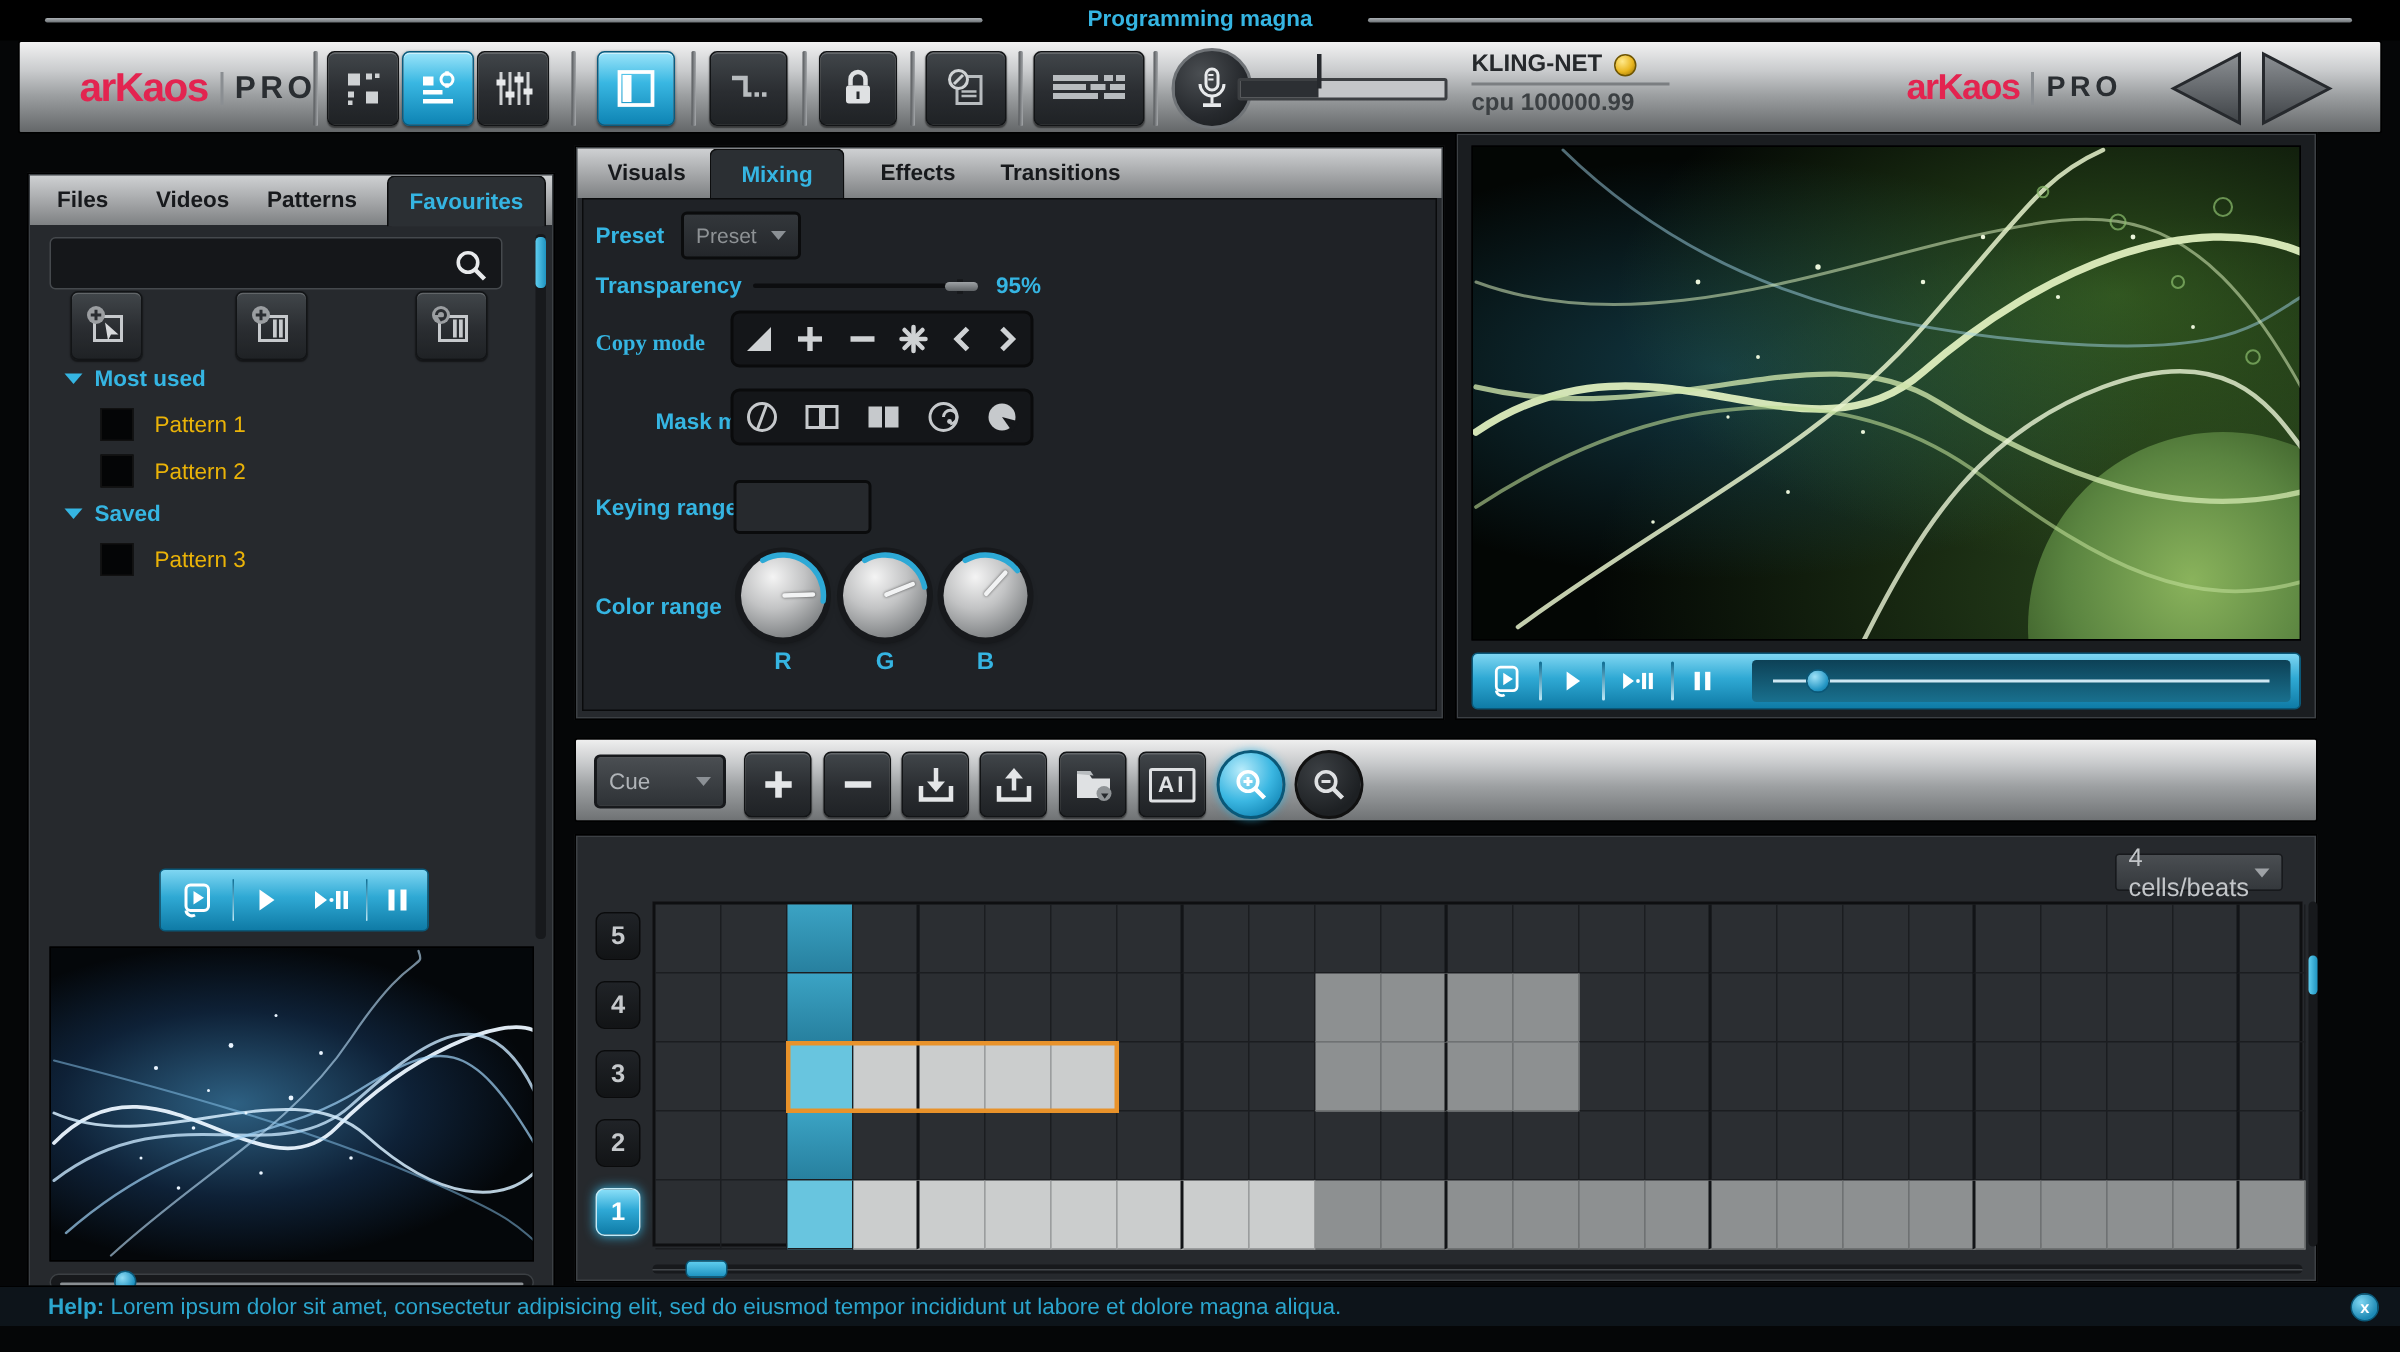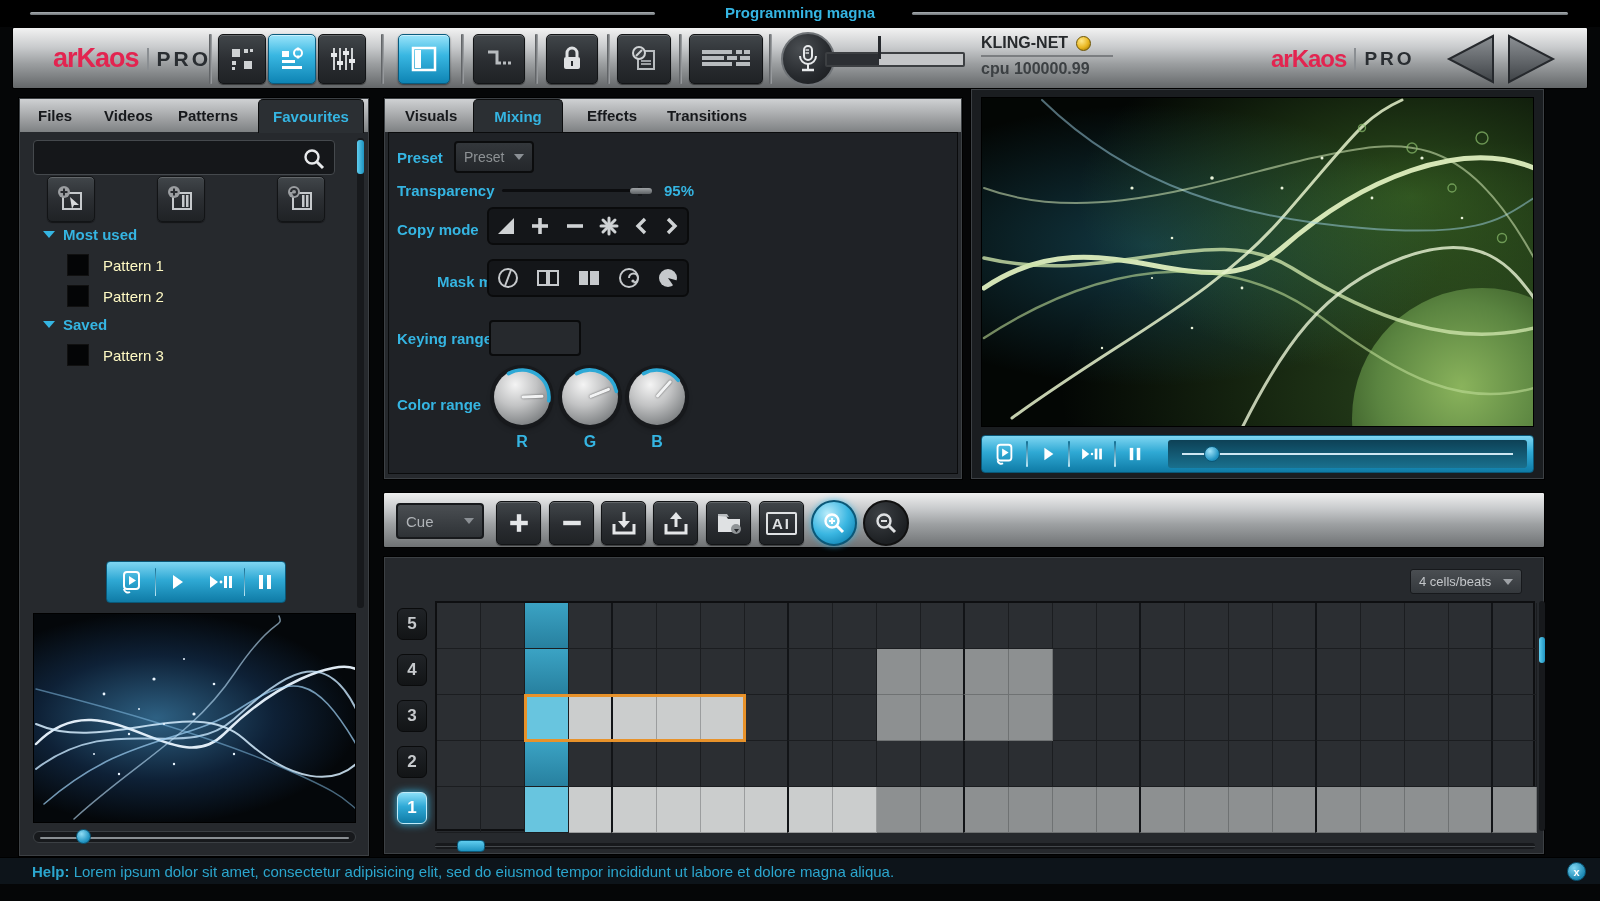--- a/index.html
+++ b/index.html
@@ -72,21 +72,21 @@
   .search-box input::placeholder { color:#9aa0a5; }
   .vscroll { position:absolute; width:7px; background:#17191c; border-radius:3px; }
   .vthumb { position:absolute; left:0; width:7px; background:linear-gradient(90deg,#5fcdef,#1e93c0);
             border-radius:3px; }
   .lib-btn { position:absolute; top:78px; width:48px; height:46px; }
   .tree-group { position:absolute; display:flex; align-items:center; gap:8px;
                 color:#35b5e2; font-size:15px; font-weight:bold; }
   .tri-down { width:0; height:0; border-left:6px solid transparent; border-right:6px solid transparent;
               border-top:7px solid #35b5e2; }
   .tree-item { position:absolute; display:flex; align-items:center; gap:14px;
-               color:#fef9c3; font-size:15px; }
+               color:#eab308; font-size:15px; }
   .thumb-sq { width:22px; height:22px; background:#040506; border:1px solid #111; }
 
   .playbar { background:linear-gradient(180deg,#7fd6f2 0%,#2fa9d4 45%,#0f7ba6 100%);
              border:1px solid #0a5878; border-radius:4px; display:flex; align-items:center; }
   .pb-btn { height:100%; display:flex; align-items:center; justify-content:center; flex:0 0 auto; }
   .pb-sep { width:2px; height:70%; background:linear-gradient(180deg,#0d6c92,#bfeaf8); border-radius:1px; }
 
   .hslider-track { position:absolute; height:12px; background:#17191c; border:1px solid #3c4044; border-radius:6px; }
   .hslider-line { position:absolute; top:5px; left:6px; right:6px; height:2px; background:#8a8f93; border-radius:1px; }
   .hslider-thumb { position:absolute; top:-3px; width:15px; height:15px; border-radius:50%;
@@ -136,21 +136,21 @@
           grid-template-columns:repeat(25,44px); grid-template-rows:repeat(5,46px); }
   .cell { width:44px; height:46px; border-right:1px solid #1b1d20; border-bottom:1px solid #1b1d20; }
   .cell.beat { border-left:2px solid #121417; margin-left:-2px; width:46px; }
   .cell.light { background:#cbcdcd; border-right-color:#9b9d9e; border-bottom-color:#9b9d9e; }
   .cell.mid { background:#8d9091; border-right-color:#6f7273; border-bottom-color:#6f7273; }
   .cell.ph { background:linear-gradient(180deg,#3ba3c4,#27809f); }
   .cell.ph-light { background:#68c5df; }
   #grid-selection { position:absolute; border:3px solid #e8922a; pointer-events:none; }
   .cells-dd { position:absolute; background:linear-gradient(180deg,#4a4e52,#34383c); border:1px solid #17191c;
               border-radius:3px; display:flex; align-items:center; justify-content:space-between;
-              padding:0 8px; color:#c3c6c9; font-size:13px; }
+              padding:0 8px; color:#c3c6c9; font-size:17px; }
 
   
   .helpbar { position:absolute; left:0; top:857px; width:1600px; height:27px; background:#0d141a;
              border-top:1px solid #000; display:flex; align-items:center; }
   .helpbar .txt { margin-left:32px; font-size:15px; color:#2ba6ce; }
   .helpbar .txt b { font-weight:bold; }
   .help-close { position:absolute; right:14px; top:4px; width:19px; height:19px; border-radius:50%;
                 background:radial-gradient(circle at 35% 30%,#7fd6f2,#1d89b4 70%);
                 border:1px solid #0a5878; color:#fff; font-size:11px; font-weight:bold;
                 display:flex; align-items:center; justify-content:center; }
@@ -309,21 +309,21 @@
             <stop offset="1" stop-color="#3e4246"></stop>
           </linearGradient>
         </defs>
       <polygon points="52,2 52,48 8,25" fill="url(#arrg)" stroke="#26292d" stroke-width="2"></polygon>
     </svg>
     <svg class="abs" style="left:1488px; top:6px;" width="60" height="50" viewBox="0 0 60 50">
       <polygon points="8,2 8,48 52,25" fill="url(#arrg)" stroke="#26292d" stroke-width="2"></polygon>
     </svg>
   </div>
 
-  <div class="panel" style="left:18px; top:97px; width:352px; height:760px;">
+  <div class="panel" style="left:18px; top:115px; width:352px; height:760px;">
     <div class="tabstrip">
       <div class="tab" style="left:8px;">Files</div>
       <div class="tab" style="left:74px;">Videos</div>
       <div class="tab" style="left:148px;">Patterns</div>
       <div class="tab active" style="left:238px; width:106px;">Favourites</div>
     </div>
 
     <div class="search-box">
       <svg class="abs" style="right:8px; top:6px;" width="24" height="24" viewBox="0 0 24 24">
         <circle cx="10" cy="10" r="6.5" fill="none" stroke="#e8eaec" stroke-width="2.4"></circle>
@@ -468,21 +468,21 @@
         <span class="caret"></span>
       </div>
 
       <div class="mx-label" style="left:8px; top:49px;">Transparency</div>
       <div class="abs" style="left:113px; top:56px; width:148px; height:3px; background:#0c0d0f; border-radius:2px;">
         <div class="abs" style="left:136px; top:-3px; width:4px; height:10px; background:#17191c;"></div>
         <div class="abs" style="left:128px; top:-1px; width:22px; height:6px; background:linear-gradient(180deg,#9fa3a6,#5e6265); border-radius:3px;"></div>
       </div>
       <div class="mx-label" style="left:275px; top:49px;">95%</div>
 
-      <div class="mx-label" style="left:8px; top:88px;">Copy mode</div>
+      <div class="mx-label" style="left:8px; top:88px;font-family:Liberation Serif, serif;">Copy mode</div>
       <div class="icon-group" style="left:98px; top:74px; width:202px; height:38px;">
         <svg width="20" height="20" viewBox="0 0 20 20">
           <polygon points="2,18 18,18 18,2" fill="#cfd2d4"></polygon>
           </svg>
         <svg width="20" height="20" viewBox="0 0 20 20">
           <line x1="10" y1="2" x2="10" y2="18" stroke="#cfd2d4" stroke-width="3.6"></line>
           <line x1="2" y1="10" x2="18" y2="10" stroke="#cfd2d4" stroke-width="3.6"></line>
           </svg>
         <svg width="20" height="20" viewBox="0 0 20 20">
           <line x1="2" y1="10" x2="18" y2="10" stroke="#cfd2d4" stroke-width="3.6"></line>

